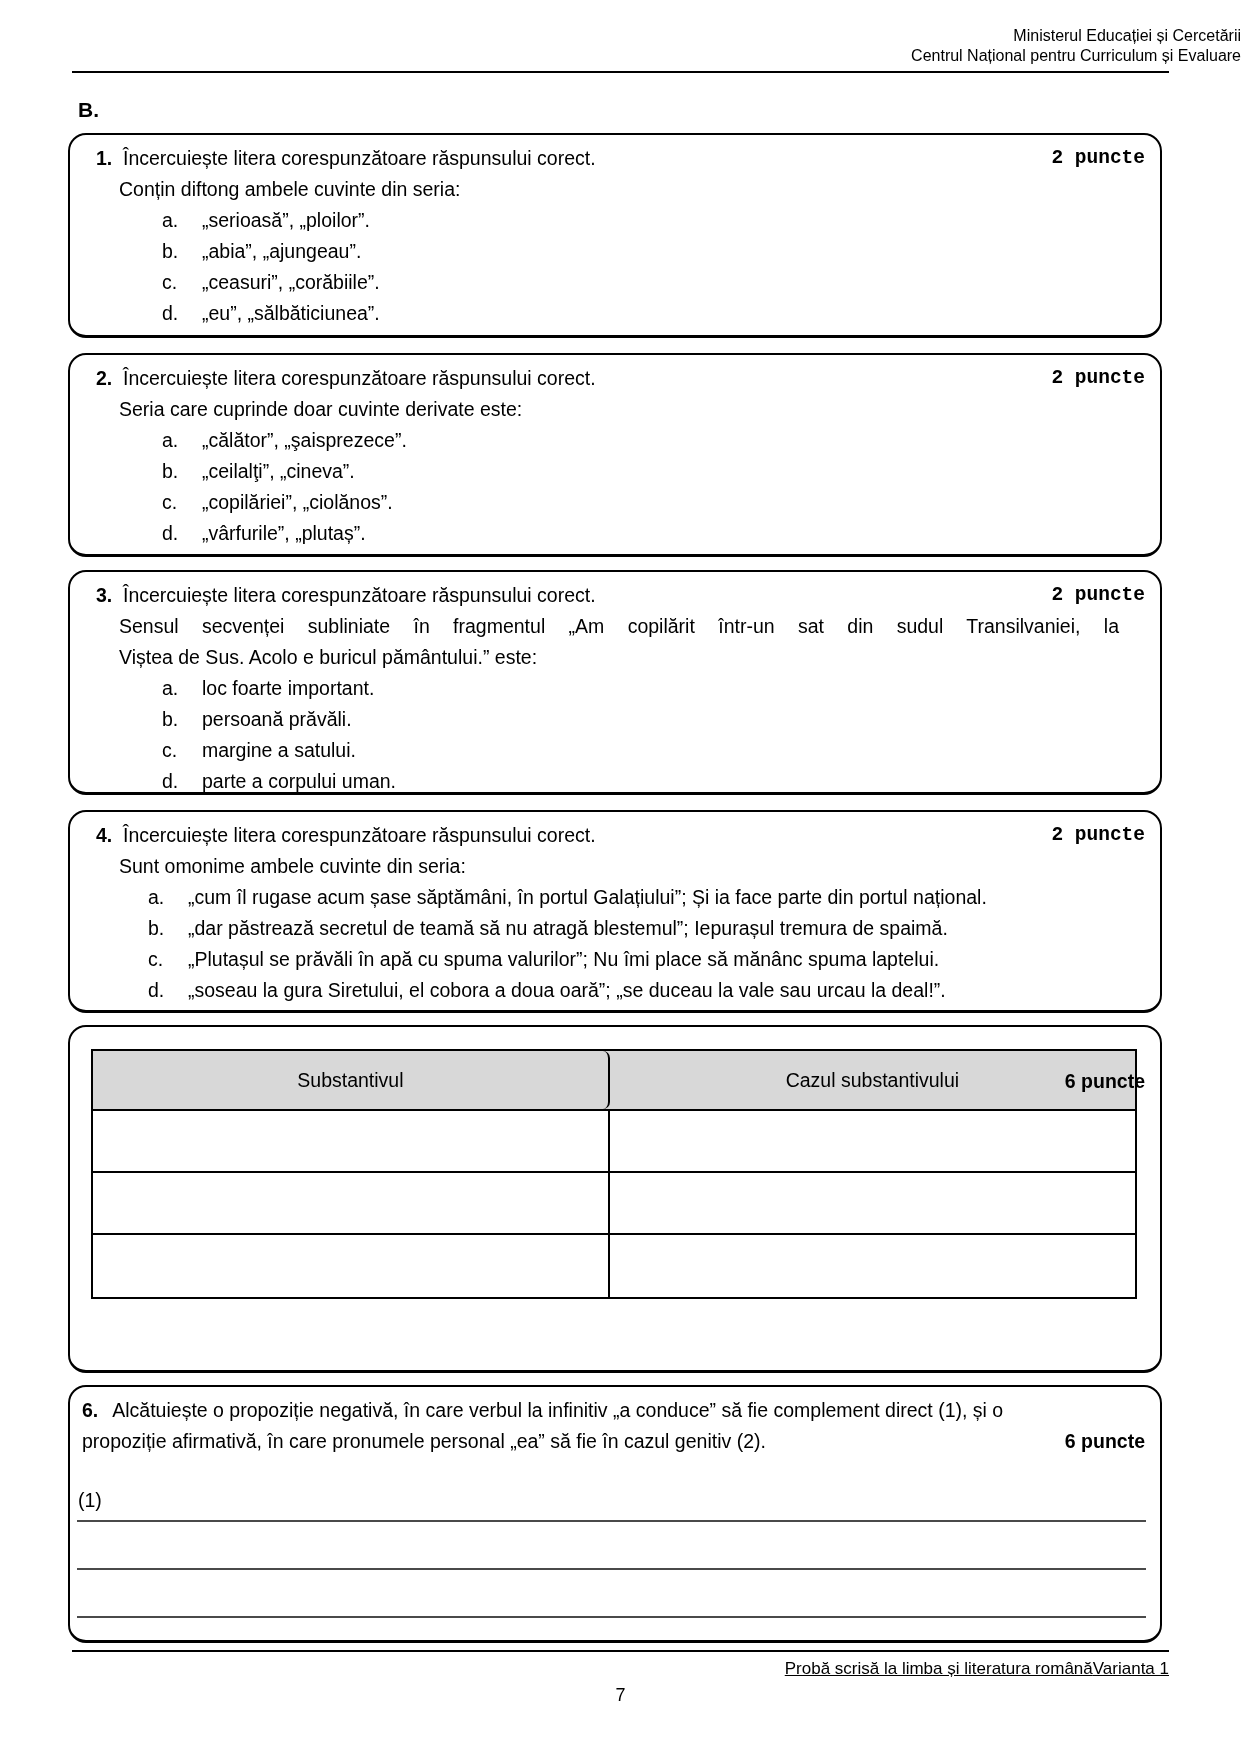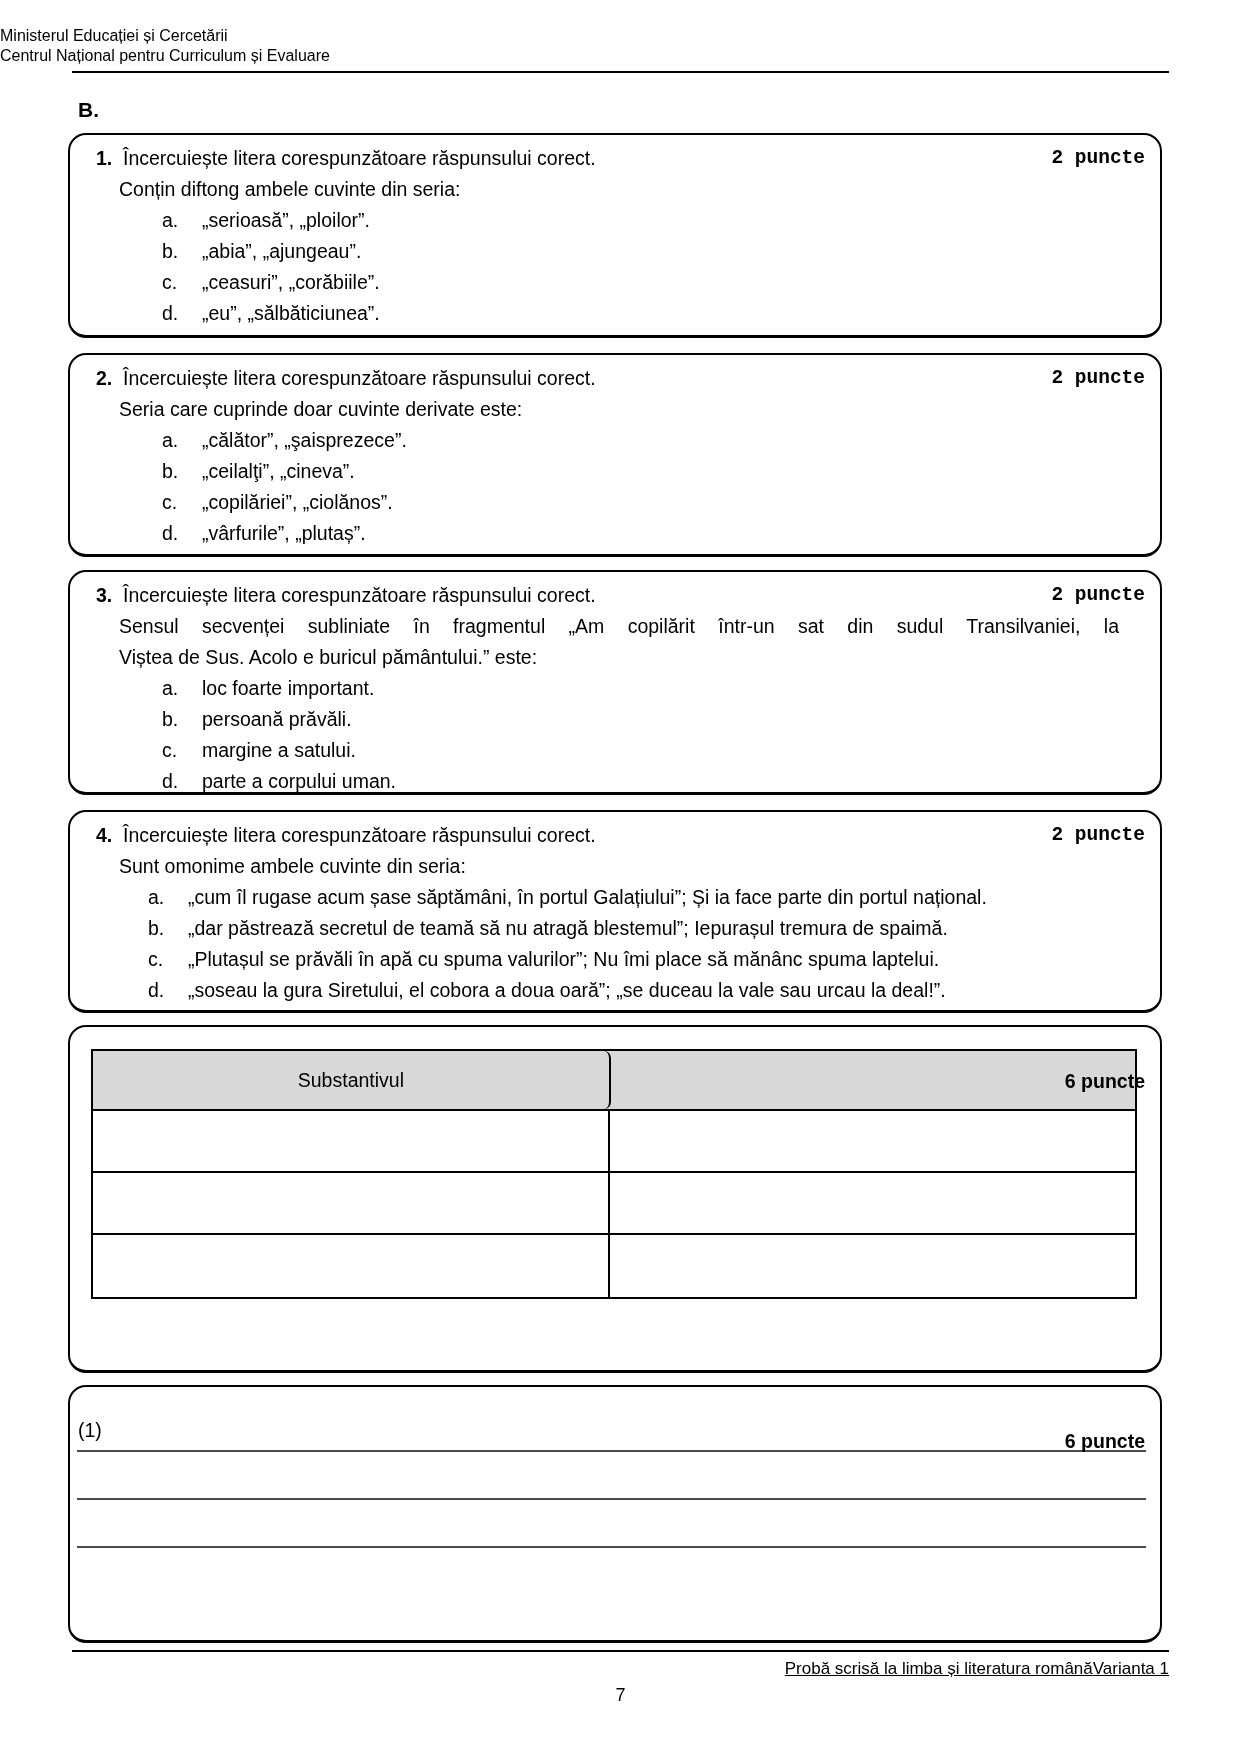--- a/index.html
+++ b/index.html
@@ -1,21 +1,21 @@
 <!DOCTYPE html>
 <html><head>
 <meta charset="utf-8">
 <style>
   html,body { margin:0; padding:0; background:#ffffff; }
   .page {
     position:relative; width:1241px; height:1755px; background:#ffffff;
     font-family:"Liberation Sans","DejaVu Sans",sans-serif;
     color:#000; font-size:19.5px; line-height:31px; overflow:hidden;
   }
-  .doc-header { position:absolute; top:26px; left:0; width:100%; text-align:left;
+  .doc-header { position:absolute; top:26px; left:0; width:100%; text-align:right;
     font-size:16px; line-height:20px; }
   .header-rule { position:absolute; top:71px; left:72px; width:1097px; border-top:2px solid #000; }
   .section-label { position:absolute; top:94px; left:78px; font-weight:bold; font-size:21px; }
 
   .qbox { position:absolute; left:68px; width:1094px; box-sizing:border-box;
     border:2.4px solid #000; border-bottom-width:3.5px; border-radius:18px;
     background:#fff; }
   .q-head { display:flex; padding:8px 15px 0 26px; }
   .q-num { font-weight:bold; width:27px; flex-shrink:0; }
   .q-title { flex:1; }
@@ -167,38 +167,45 @@
       <span class="opt-letter">d.</span>
       <span class="opt-text"><span>„soseau la gura Siretului, el </span><span class="ul">cobora</span><span> a doua oară”; „se duceau la vale sau </span><span class="ul">urcau</span><span> la deal!”.</span></span>
     </div>
   </div>
 
   <div class="qbox" style="top:1025px;height:348px;">
     <span class="points-abs">6 puncte</span>
     <div class="s-table">
       <div class="s-thead">
         <div class="s-th c1">Substantivul</div>
+        <div class="s-th c2">Cazul substantivului</div>
       </div>
       <div class="s-row">
         <div class="s-cell c1"></div>
         <div class="s-cell c2"></div>
       </div>
       <div class="s-row">
         <div class="s-cell c1"></div>
         <div class="s-cell c2"></div>
       </div>
       <div class="s-row">
         <div class="s-cell c1"></div>
         <div class="s-cell c2"></div>
       </div>
     </div>
   </div>
 
   <div class="qbox" style="top:1385px;height:258px;">
     <span class="points-abs">6 puncte</span>
+    <div class="q-para">
+      <div class="line1">
+        <span class="q-num-inline wide">6.</span><span>Alcătuiește o propoziție negativă, în care verbul la infinitiv „a conduce” să fie complement direct (1), și o</span>
+      </div>
+      <div>propoziție afirmativă, în care pronumele personal „ea” să fie în cazul genitiv (2).</div>
+    </div>
     <div class="ans-label">(1)</div>
     <div class="w-line first"></div>
     <div class="w-line next"></div>
     <div class="w-line next"></div>
   </div>
 
   <div class="footer-rule"></div>
   <div class="footer-row">
     <span>Probă scrisă la limba și literatura română</span>
     <span>Varianta 1</span>

